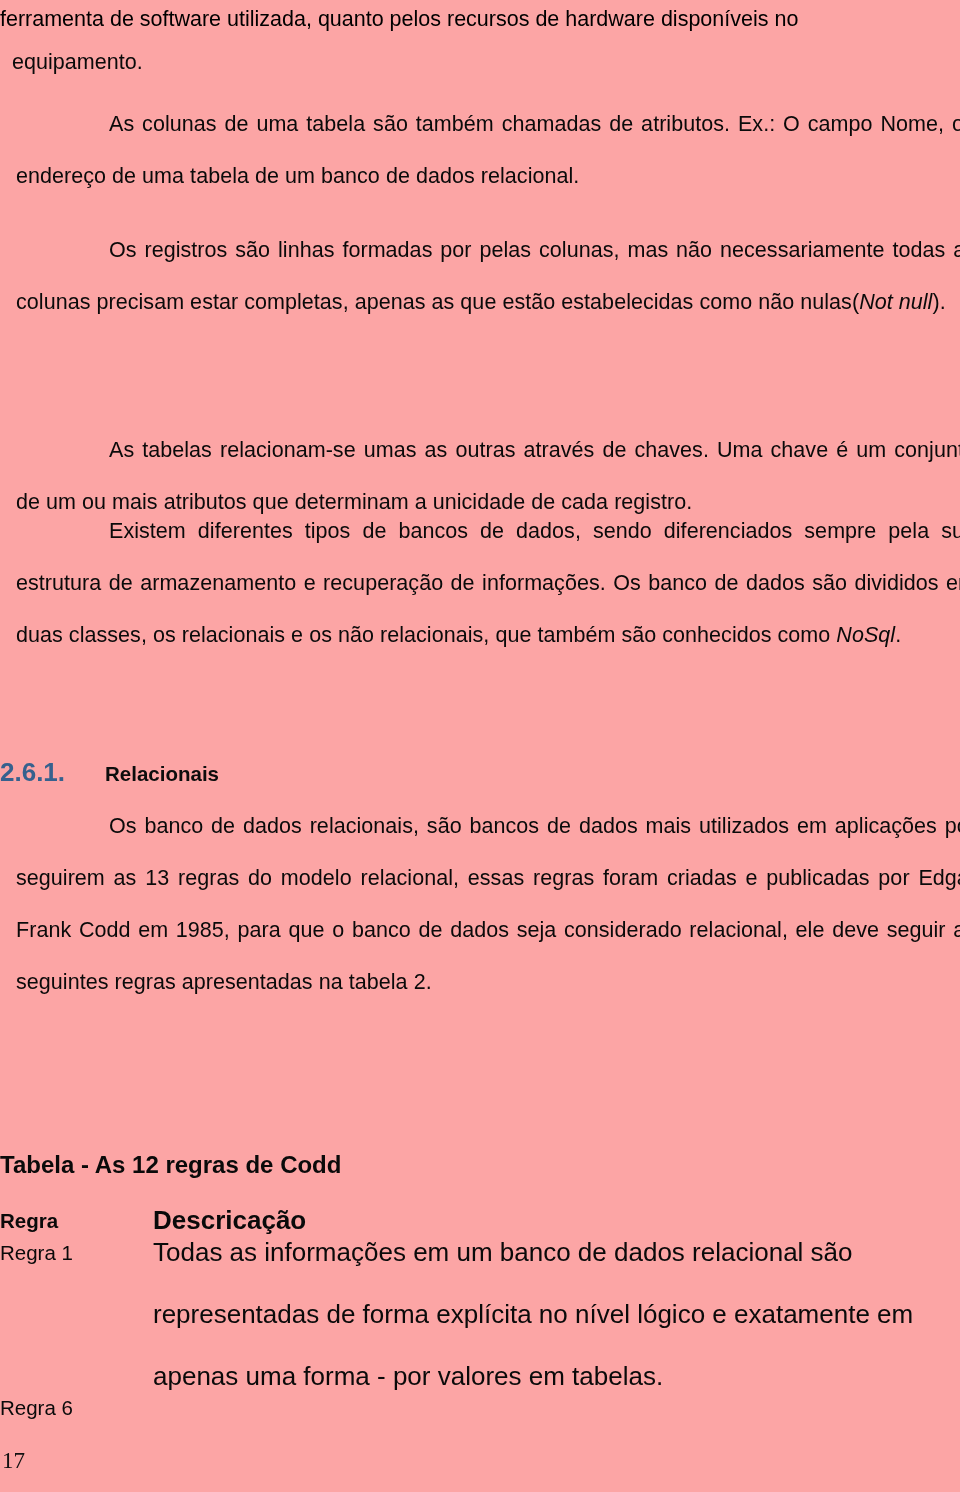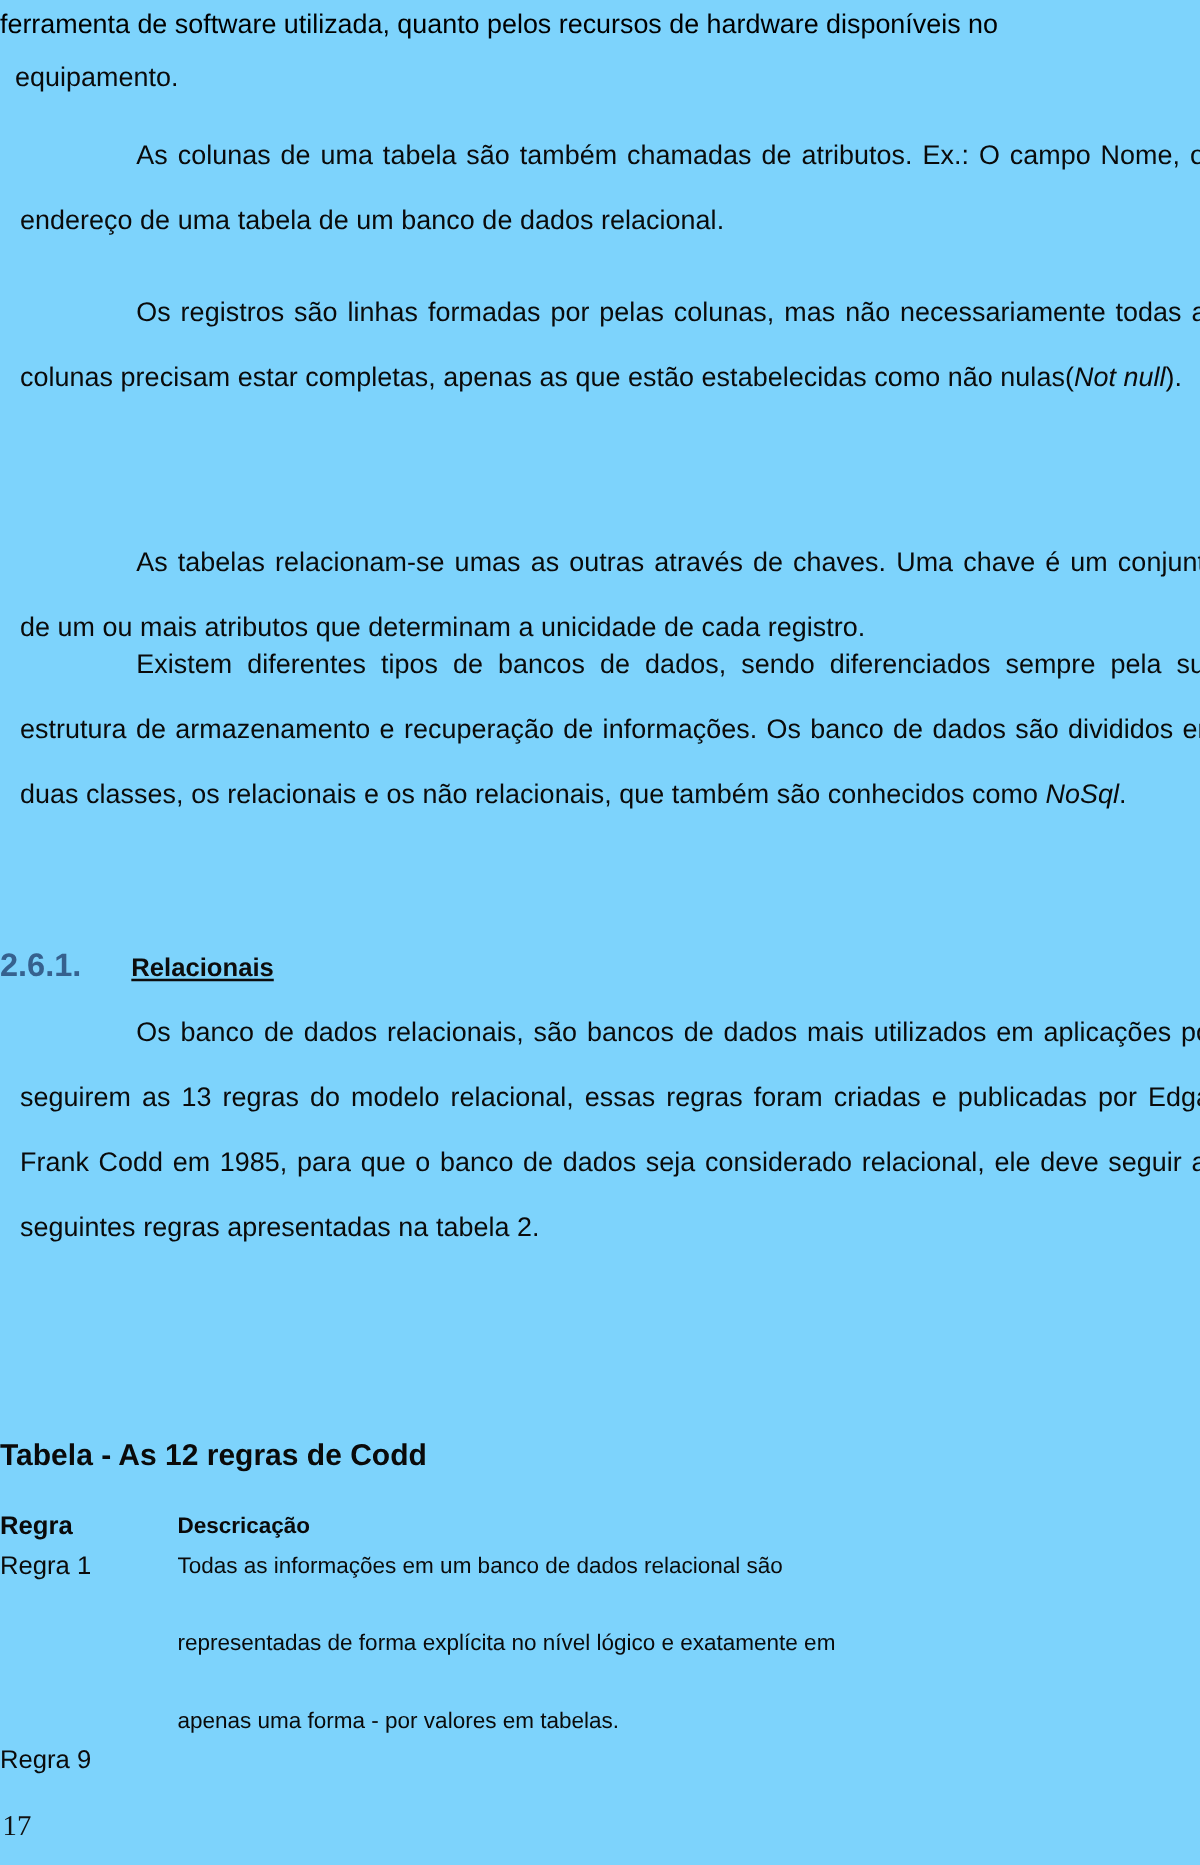--- a/index.html
+++ b/index.html
@@ -4,21 +4,21 @@
 <style>
   html, body {
     margin: 0;
     padding: 0;
     background: #ffffff;
   }
   .page {
     position: relative;
     width: 960px;
     height: 1492px;
-    background: #7dd3fc;
+    background: #fca5a5;
     overflow: hidden;
     font-family: "Liberation Sans", sans-serif;
     color: #000000;
   }
 
   
   .prose {
     position: absolute;
     left: 0;
     width: 960px;
@@ -47,21 +47,21 @@
   .h3 {
     position: absolute;
     left: 0;
     width: 940px;
     font-size: 25px;
     line-height: 30px;
     font-weight: bold;
     white-space: nowrap;
   }
   .h3 .num { color: #36618E; font-size: 26px; }
-  .h3 .txt { color: #0d0d0d; font-size: 20.5px; text-decoration: underline; }
+  .h3 .txt { color: #0d0d0d; font-size: 20.5px; }
 
   
   .tbl-caption {
     position: absolute;
     left: 0;
     font-size: 24px;
     line-height: 26px;
     font-weight: bold;
     color: #0a0a0a;
     white-space: nowrap;
@@ -83,23 +83,23 @@
     left: 0;
     width: 130px;
     font-size: 20.5px;
     line-height: 31px;
     white-space: nowrap;
     color: #0a0a0a;
   }
   .cell-rule.hdr { font-weight: bold; }
   .cell-desc {
     position: absolute;
-    left: 142px;
+    left: 153px;
     width: 765px;
-    font-size: 18px;
+    font-size: 26px;
     line-height: 31px;
     text-align: justify;
     color: #0a0a0a;
   }
   .cell-desc.hdr { font-weight: bold; text-align: left; }
 
   
   .folio {
     position: absolute;
     left: 2px;
@@ -146,20 +146,20 @@
     </div>
 
     <div class="trow" style="height:155px;">
       <span class="cell-rule" style="top:0;">Regra 1</span>
       <span class="cell-desc" style="top:0;">Todas as informações em um banco de dados relacional são</span>
       <span class="cell-desc" style="top:62px;">representadas de forma explícita no nível lógico e exatamente em</span>
       <span class="cell-desc" style="top:124px; text-align:left;">apenas uma forma - por valores em tabelas.</span>
     </div>
 
     <div class="trow" style="height:34px;">
-      <span class="cell-rule" style="top:0;">Regra 9</span>
+      <span class="cell-rule" style="top:0;">Regra 6</span>
     </div>
 
   </div>
 
   <div class="folio" style="top:1448px;">17</div>
 
 </div>
 
 </body></html>

